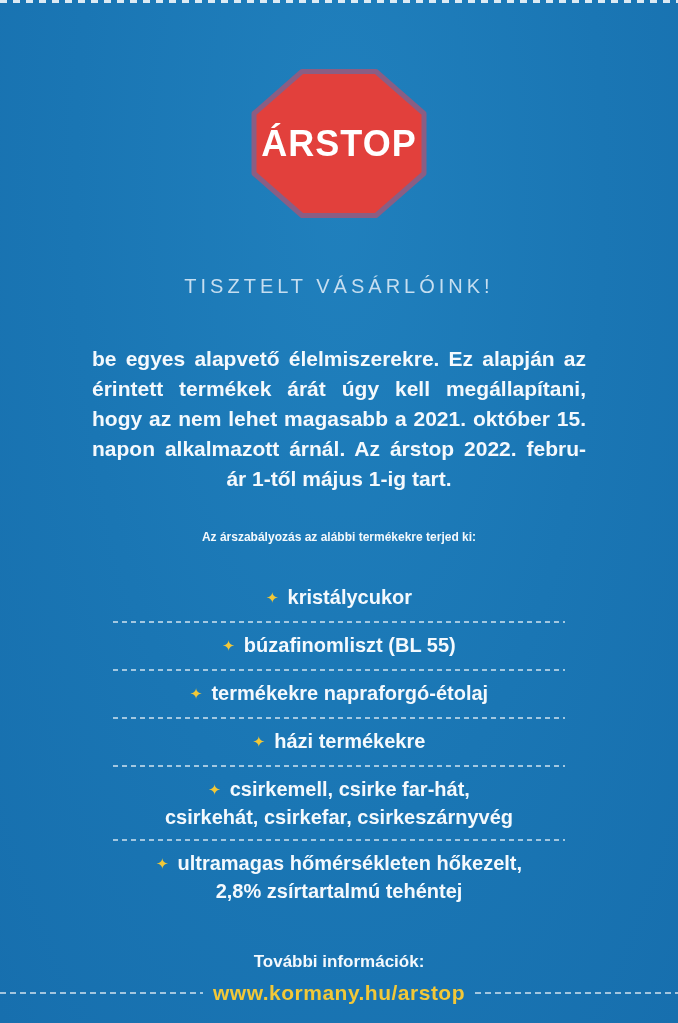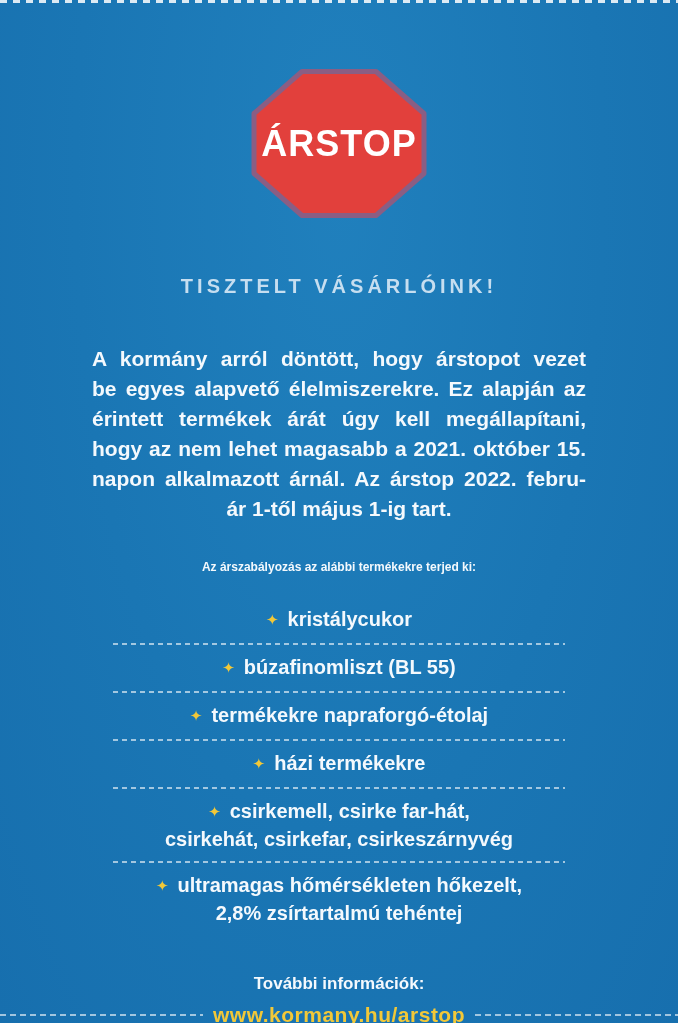--- a/index.html
+++ b/index.html
@@ -22,34 +22,34 @@
   .sign-wrap{
     width:176px;height:155px;margin:66px auto 0;position:relative;
   }
   .sign-wrap svg{display:block;width:100%;height:100%;}
   .sign-label{
     position:absolute;inset:0;display:flex;align-items:center;justify-content:center;
     font-size:36px;font-weight:bold;color:#ffffff;letter-spacing:1px;
   }
   .greeting{
     margin-top:54px;text-align:center;
-    font-size:20px;font-weight:bold;letter-spacing:4px;
+    font-size:20px;font-weight:normal;letter-spacing:4px;
     color:var(--heading-light);
   }
   .body-par{
     width:494px;margin:46px auto 0;
     font-size:21px;font-weight:bold;line-height:30px;color:var(--text-white);
   }
   .body-par .line{text-align:justify;text-align-last:justify;}
   .body-par .line.last{text-align:center;text-align-last:center;}
   .subtitle{
     margin-top:36px;text-align:center;
     font-size:12px;font-weight:bold;color:var(--text-white);
   }
-  .product-list{margin-top:32px;}
+  .product-list{margin-top:40px;}
   .list-item{
     text-align:center;font-size:20px;font-weight:bold;line-height:26px;color:var(--text-white);
   }
   .list-item .bullet{
     color:var(--accent-yellow);font-size:15px;margin-right:9px;
     position:relative;top:-1px;
   }
   .list-item .item-text{white-space:pre-line;}
   .divider{
     width:452px;height:2px;margin:9px auto;
@@ -78,21 +78,20 @@
 <div class="sign-wrap">
   <svg viewBox="0 0 176 150">
     <polygon points="51,3 125,3 173,45 173,105 125,147 51,147 3,105 3,45" fill="#e2403c" stroke="#8a5e84" stroke-width="5" stroke-linejoin="round"></polygon>
   </svg>
   <div class="sign-label">ÁRSTOP</div>
 </div>
 
 <h1 class="greeting">TISZTELT VÁSÁRLÓINK!</h1>
 
 <div class="body-par">
-  <div class="line">A kormány arról döntött, hogy árstopot vezet</div>
   <div class="line">be egyes alapvető élelmiszerekre. Ez alapján az</div>
   <div class="line">érintett termékek árát úgy kell megállapítani,</div>
   <div class="line">hogy az nem lehet magasabb a 2021. október 15.</div>
   <div class="line">napon alkalmazott árnál. Az árstop 2022. febru-</div>
   <div class="line last">ár 1-től május 1-ig tart.</div>
 </div>
 
 <div class="subtitle">Az árszabályozás az alábbi termékekre terjed ki:</div>
 
 <div class="product-list">

